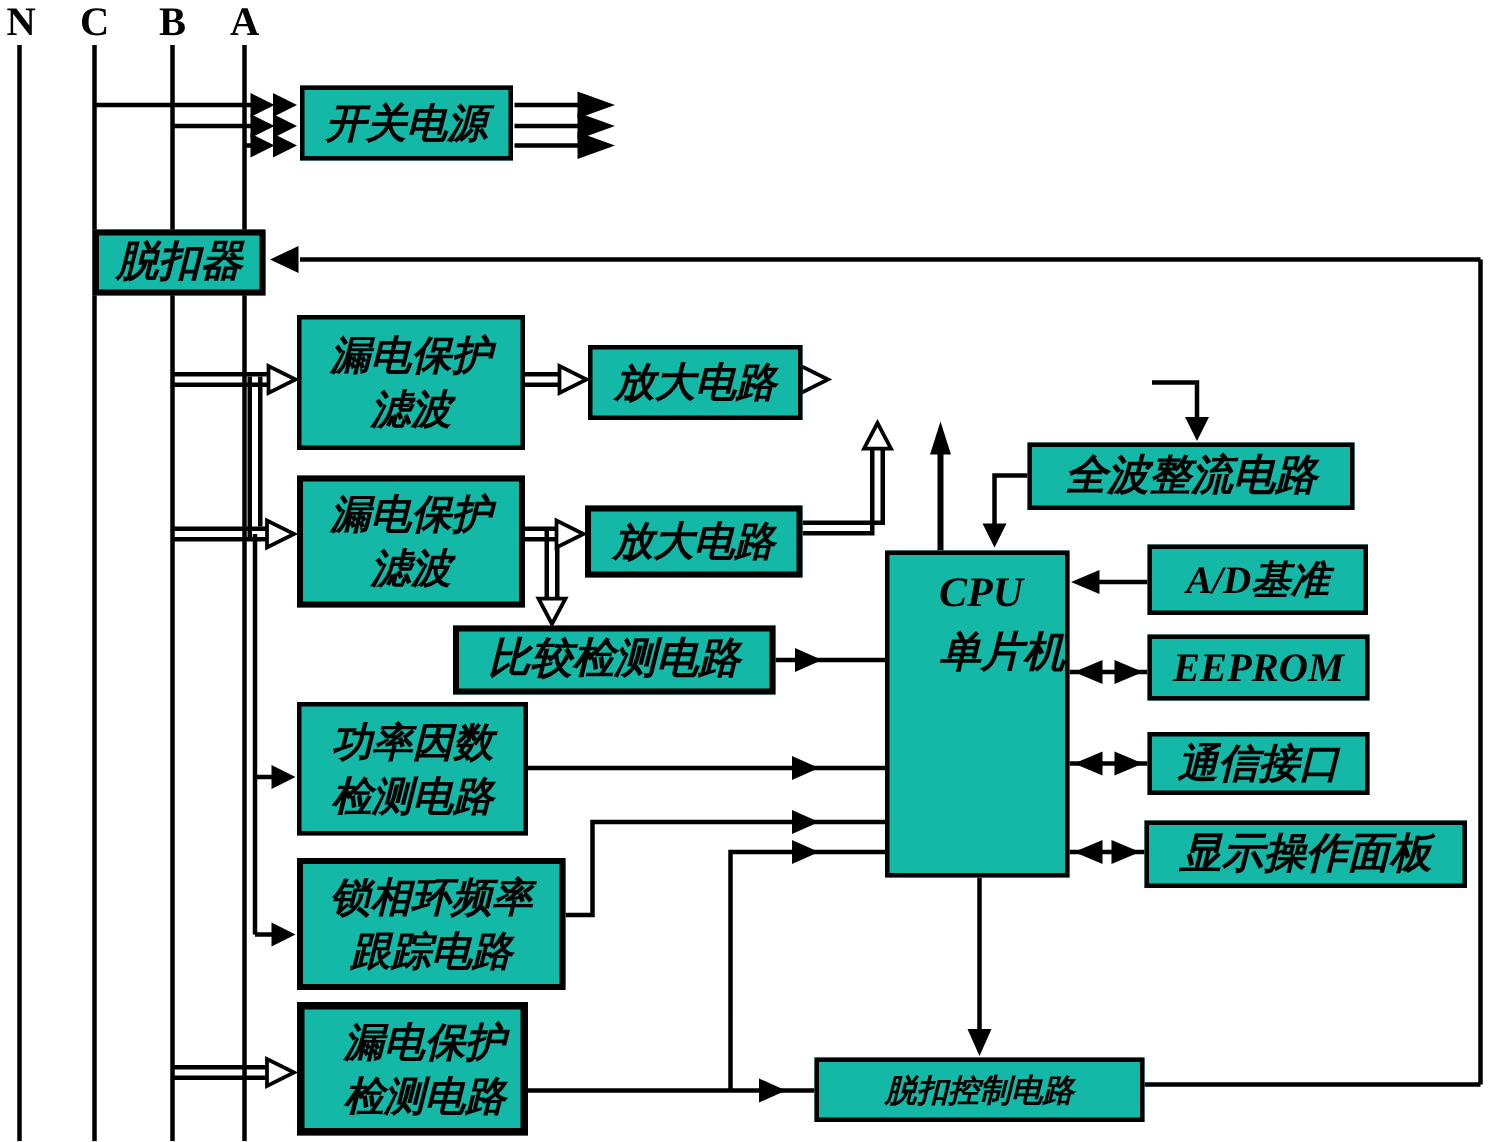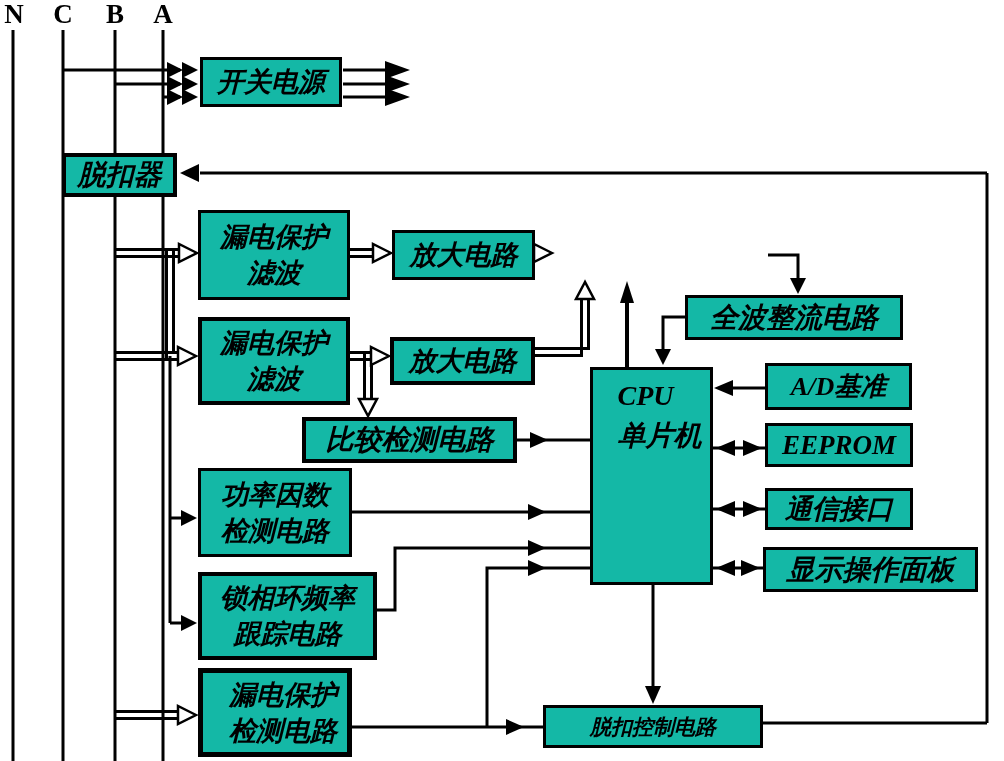--- a/index.html
+++ b/index.html
@@ -7,21 +7,21 @@
          font-family:"Liberation Serif","DejaVu Serif",serif;color:#000;}
   #wires{position:absolute;left:0;top:0;width:1004px;height:761px;}
   .bus-label{position:absolute;top:0;width:30px;text-align:center;
              font-size:27px;font-weight:bold;line-height:28px;}
   .block{position:absolute;box-sizing:border-box;border:3px solid #000;background:#14b8a6;
          display:flex;align-items:center;justify-content:center;text-align:center;
          font-weight:bold;font-size:27px;line-height:36px;font-style:italic;}
   .block span{white-space:pre-line;}
   .b4{border-width:4px;}
   .b5{border-width:5px;padding-left:16px;}
-  .cpu{justify-content:center;align-items:flex-start;text-align:left;
+  .cpu{justify-content:flex-end;align-items:flex-start;text-align:left;
        padding:6px 0 0 16px;font-size:28px;line-height:40px;}
 </style>
 </head>
 <body>
 
 <div id="stage">
 
   <svg id="wires" viewBox="0 0 1004 761" xmlns="http://www.w3.org/2000/svg" fill="#000" stroke="none">
 
     <g stroke="#000" stroke-width="3">

